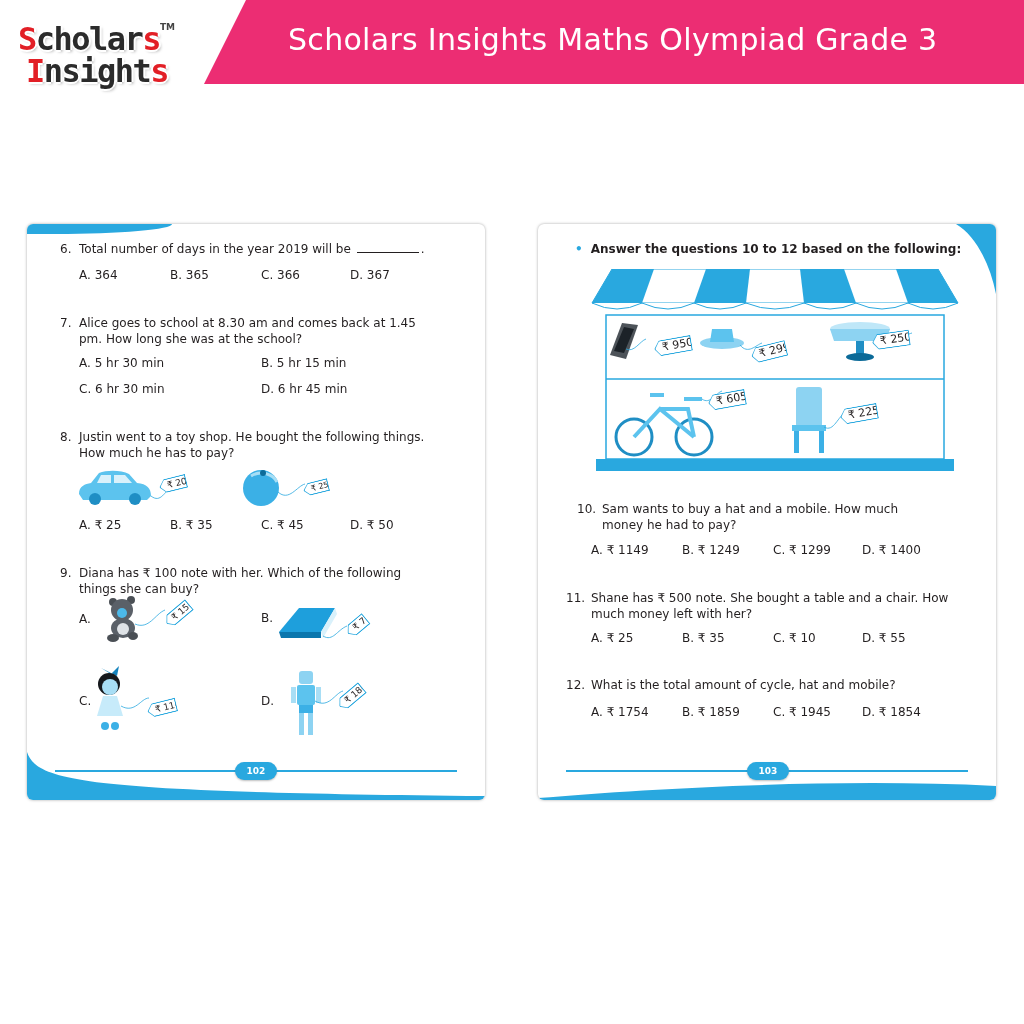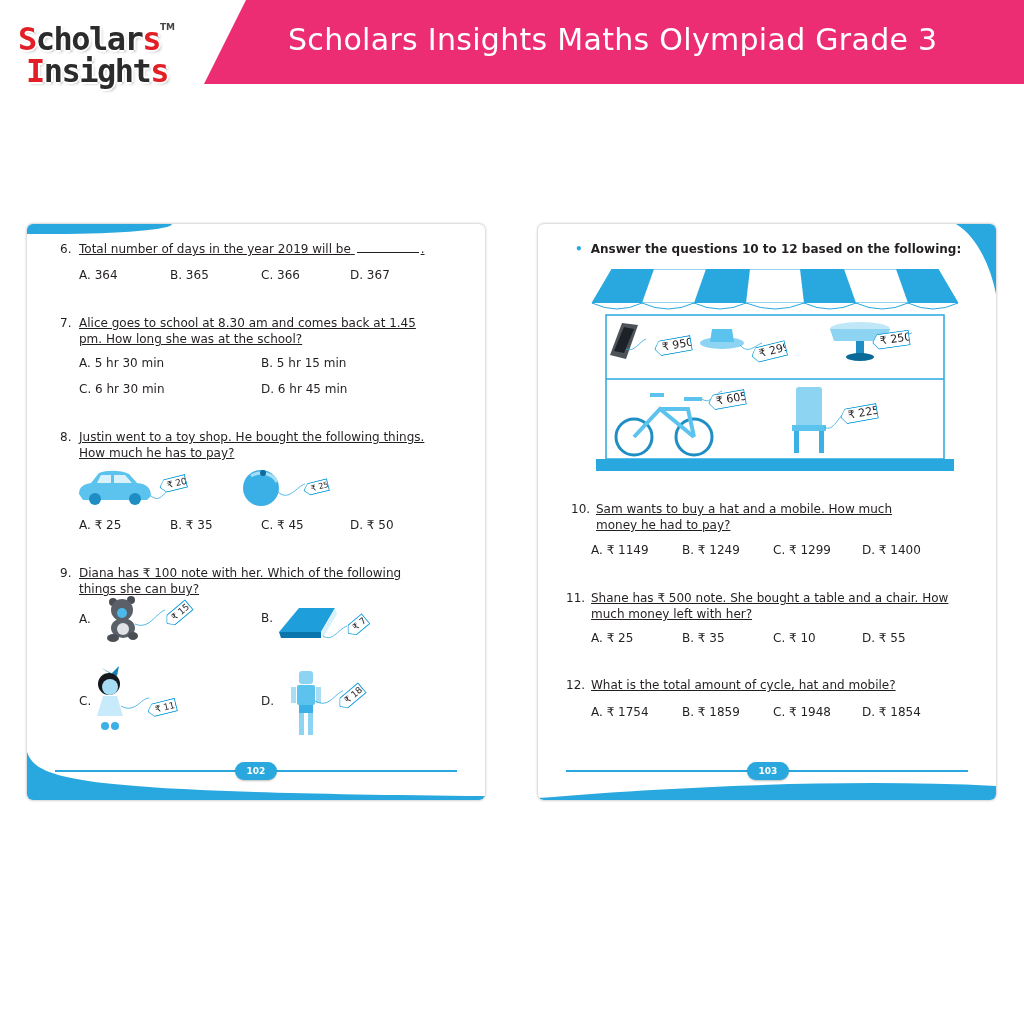--- a/index.html
+++ b/index.html
@@ -32,21 +32,21 @@
   .swoosh-br { left: 0; bottom: 0; width: 458px; height: 28px; }
 
   .footer-line { position: absolute; left: 28px; right: 28px; top: 546px; height: 2px; background: #29a8df; }
   .page-number { position: absolute; top: 538px; width: 42px; height: 18px; border-radius: 9px; background: #29a8df;
      color: #fff; font-size: 9px; font-weight: bold; text-align: center; line-height: 18px; box-shadow: 0 1px 2px rgba(0,0,0,0.25); }
   .page-left .page-number { left: 208px; }
   .page-right .page-number { left: 209px; text-align: center; }
 
   .q { position: absolute; font-size: 12px; line-height: 16px; }
   .q .num { position: absolute; left: 0; top: 0; }
-  .q .text { display: block; padding-left: 19px; text-decoration: underline; }
+  .q .text { display: block; padding-left: 19px; }
   .opts { position: absolute; font-size: 12px; line-height: 16px; }
   .opt { position: absolute; white-space: nowrap; }
   .blank { display: inline-block; width: 62px; border-bottom: 1px solid #231f20; height: 10px; margin: 0 2px; }
 
   .item { position: absolute; }
   .tag-wrap { position: absolute; }
   .tag-wrap .tag-border { position: absolute; inset: 0; background: #29a8df; clip-path: polygon(6px 0, 100% 0, 100% 100%, 6px 100%, 0 50%); }
   .tag-wrap .tag-inner { position: absolute; inset: 1px; background: #fff; clip-path: polygon(5px 0, 100% 0, 100% 100%, 5px 100%, 0 50%);
      font-size: 9px; line-height: 12px; padding-left: 7px; white-space: nowrap; color:#231f20; }
   .lbl { position: absolute; font-size: 12px; }
@@ -260,21 +260,21 @@
   </div>
   <div class="tag-wrap" style="left:170px; top:168px; width:38px; height:16px; transform:rotate(-10deg);">
     <div class="tag-border"></div>
       <div class="tag-inner" style="font-size:11px;line-height:14px">₹ 605</div>
   </div>
   <div class="tag-wrap" style="left:302px; top:182px; width:38px; height:16px; transform:rotate(-10deg);">
     <div class="tag-border"></div>
       <div class="tag-inner" style="font-size:11px;line-height:14px">₹ 225</div>
   </div>
 
-  <div class="q" style="left:33px; top:277px; width:365px;">
+  <div class="q" style="left:39px; top:277px; width:365px;">
     <span class="num">10.</span>
     <span class="text" style="padding-left:25px">Sam wants to buy a hat and a mobile. How much money he had to pay?</span>
   </div>
   <div class="opts" style="left:53px; top:318px;">
     <span class="opt" style="left:0">A. ₹ 1149</span>
     <span class="opt" style="left:91px">B. ₹ 1249</span>
     <span class="opt" style="left:182px">C. ₹ 1299</span>
     <span class="opt" style="left:271px">D. ₹ 1400</span>
   </div>
 
@@ -289,19 +289,19 @@
     <span class="opt" style="left:271px">D. ₹ 55</span>
   </div>
 
   <div class="q" style="left:28px; top:453px; width:400px;">
     <span class="num">12.</span>
     <span class="text" style="padding-left:25px">What is the total amount of cycle, hat and mobile?</span>
   </div>
   <div class="opts" style="left:53px; top:480px;">
     <span class="opt" style="left:0">A. ₹ 1754</span>
     <span class="opt" style="left:91px">B. ₹ 1859</span>
-    <span class="opt" style="left:182px">C. ₹ 1948</span>
+    <span class="opt" style="left:182px">C. ₹ 1945</span>
     <span class="opt" style="left:271px">D. ₹ 1854</span>
   </div>
 
   <div class="footer-line"></div>
   <div class="page-number">103</div>
 </div>
 
 </body></html>

